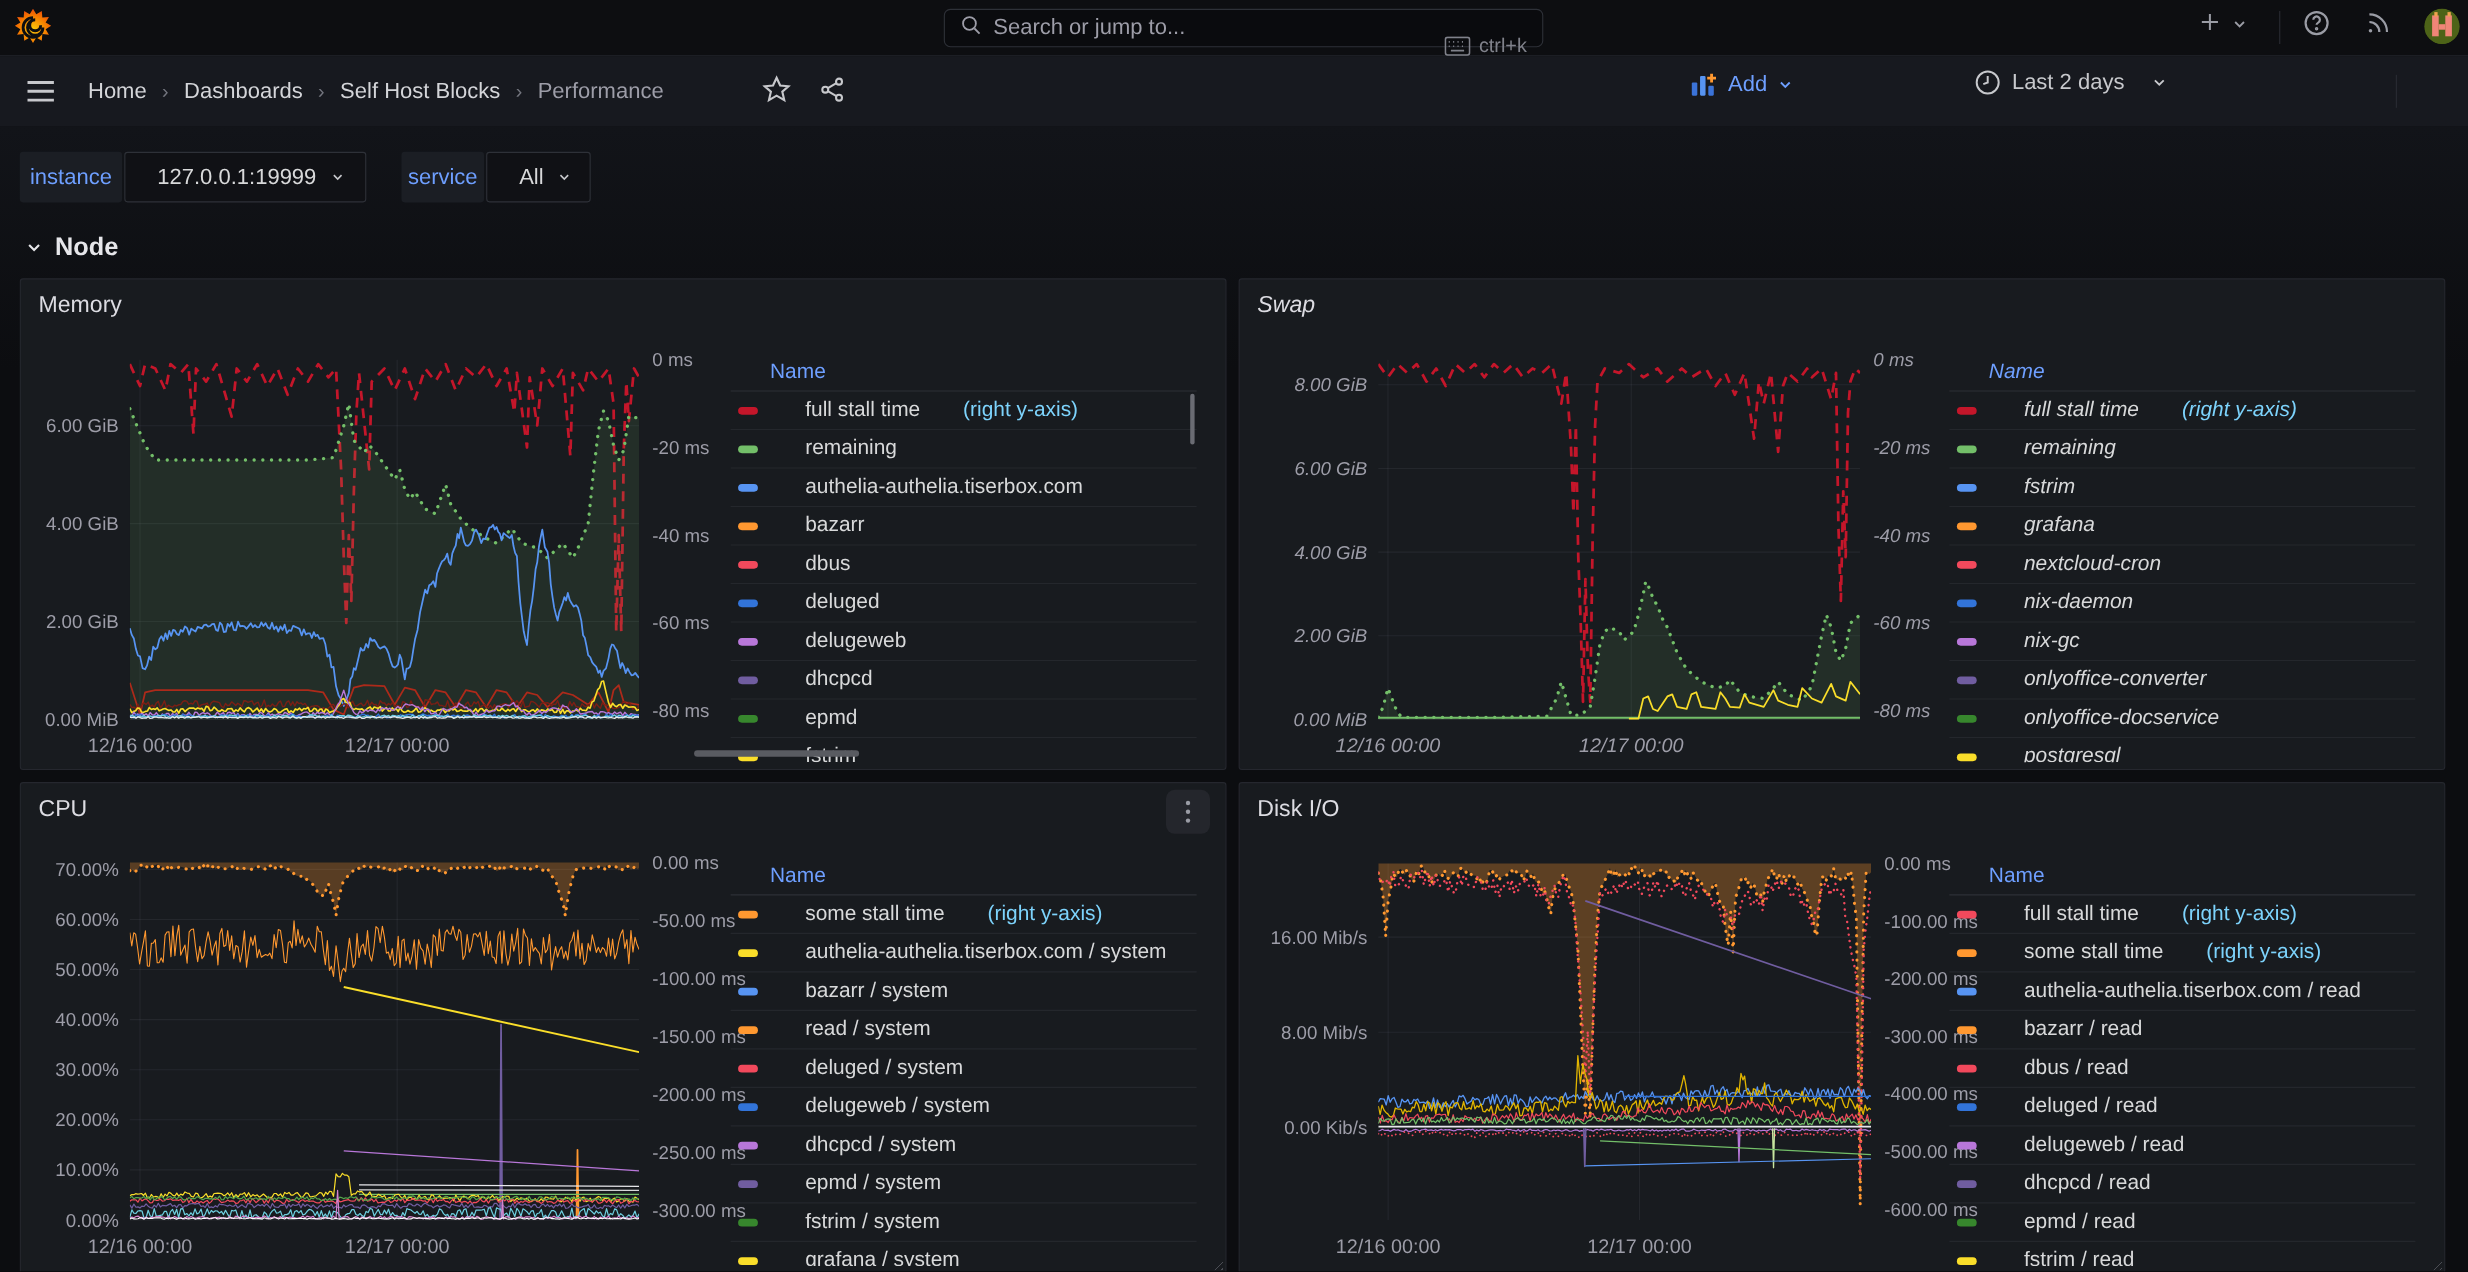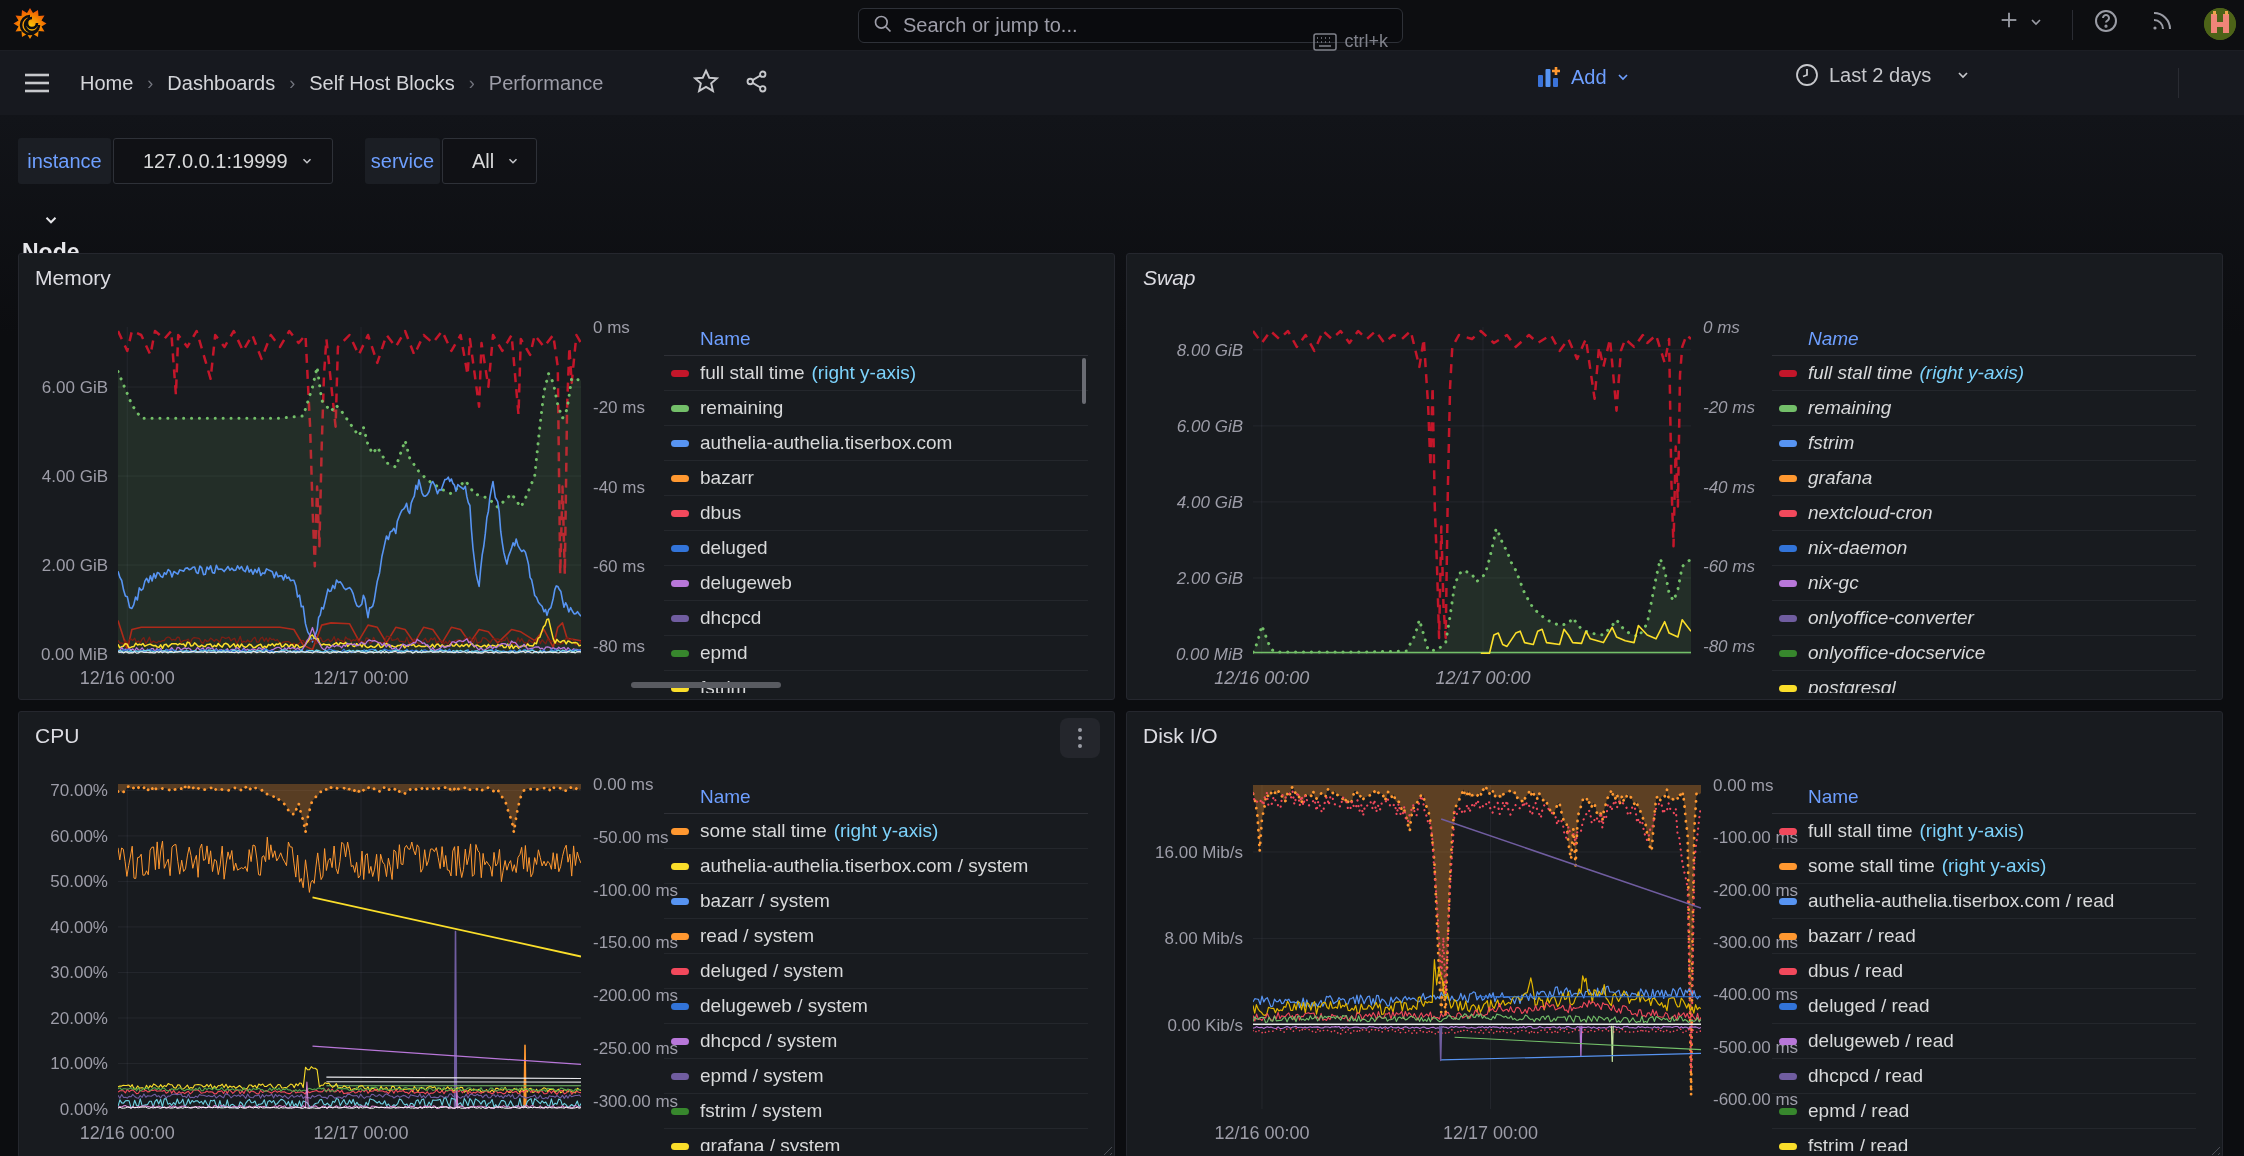--- a/index.html
+++ b/index.html
@@ -27,32 +27,32 @@
   .addgrp{position:absolute;left:1537px;top:14px;display:flex;align-items:center;gap:8px;color:#6e9fff;font-size:20px;}
   .timegrp{position:absolute;left:1795px;top:12px;display:flex;align-items:center;gap:10px;color:#c7c8cc;font-size:20px;}
   
   .canvas{position:absolute;left:0;top:115px;width:2244px;height:1041px;
           background:linear-gradient(#121419 0px,#0c0d10 220px);}
   .chip{position:absolute;height:46px;display:flex;align-items:center;border-radius:3px;
         font-size:20px;box-sizing:border-box;padding:0 16px;}
   .chip.lbl{background:#1b1e24;color:#6e9fff;}
   .chip.val{background:#101115;border:1px solid #2e3138;color:#d8d9da;gap:12px;padding-left:29px;}
   .secrow{position:absolute;left:22px;top:96px;display:flex;align-items:center;gap:10px;color:#e6e6ea;
-          font-size:23px;font-weight:bold;cursor:pointer;flex-direction:column;}
+          font-size:23px;font-weight:bold;cursor:pointer;}
   
   .panel{position:absolute;background:#181b1f;border:1px solid #25272e;border-radius:3px;box-sizing:border-box;}
   .ptitle{position:absolute;left:16px;top:12px;font-size:21px;color:#dcdce2;cursor:pointer;}
   .kebab{position:absolute;width:40px;height:40px;background:#24262c;border-radius:8px;
          display:flex;flex-direction:column;align-items:center;justify-content:center;gap:4px;cursor:pointer;}
   .kebab i{width:4px;height:4px;border-radius:50%;background:#9a9ca5;}
   .legend{position:absolute;overflow:hidden;font-size:19px;}
   .leg-h{height:32px;line-height:30px;color:#6e9fff;padding-left:36px;
          border-bottom:1px solid rgba(204,204,220,0.12);box-sizing:border-box;}
   .leg-r{height:35px;display:flex;align-items:center;border-bottom:1px solid rgba(204,204,220,0.07);
-         box-sizing:border-box;cursor:pointer;}
+         box-sizing:border-box;cursor:pointer;gap:32px;}
   .sw{width:18px;height:7px;border-radius:4px;margin:0 11px 0 7px;flex:none;}
   .leg-t{color:#d8d9da;white-space:nowrap;}
   .leg-s{color:#7dd3fc;margin-left:7px;white-space:nowrap;}
   .vthumb{position:absolute;width:4px;border-radius:2px;background:#6a6c73;}
   .hthumb{position:absolute;height:6px;border-radius:3px;background:#595b61;}
   .rsz{position:absolute;right:2px;bottom:2px;width:12px;height:12px;
        background:repeating-linear-gradient(135deg,transparent 0 3px,#4b4d54 3px 4px);
        clip-path:polygon(100% 0,100% 100%,0 100%);}
   svg text{font-family:"Liberation Sans","DejaVu Sans",sans-serif;}
 </style>

